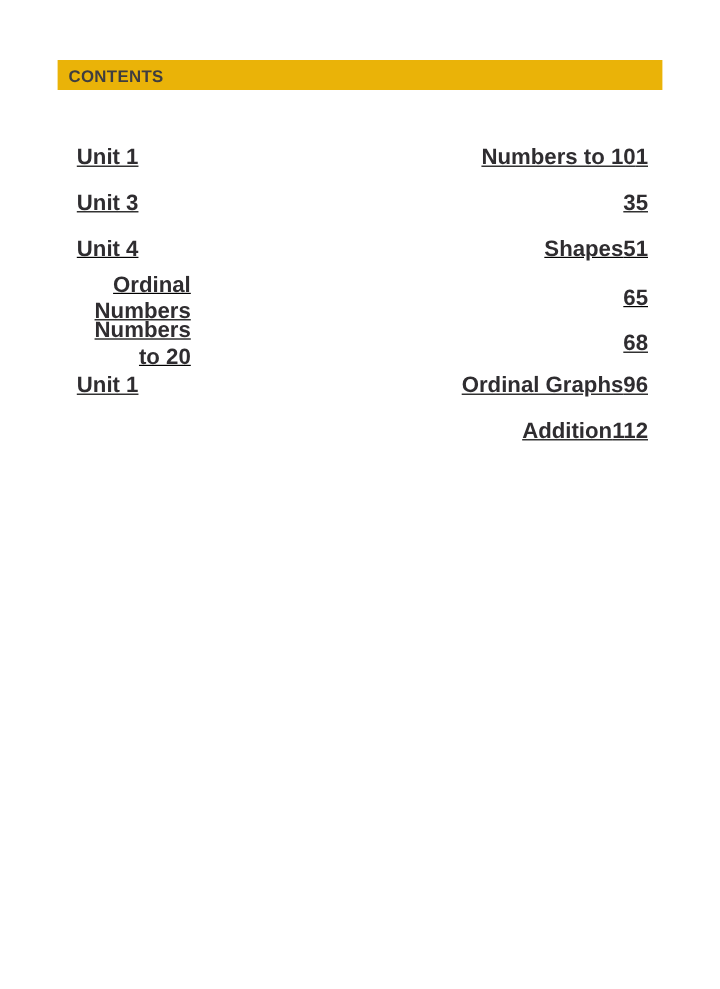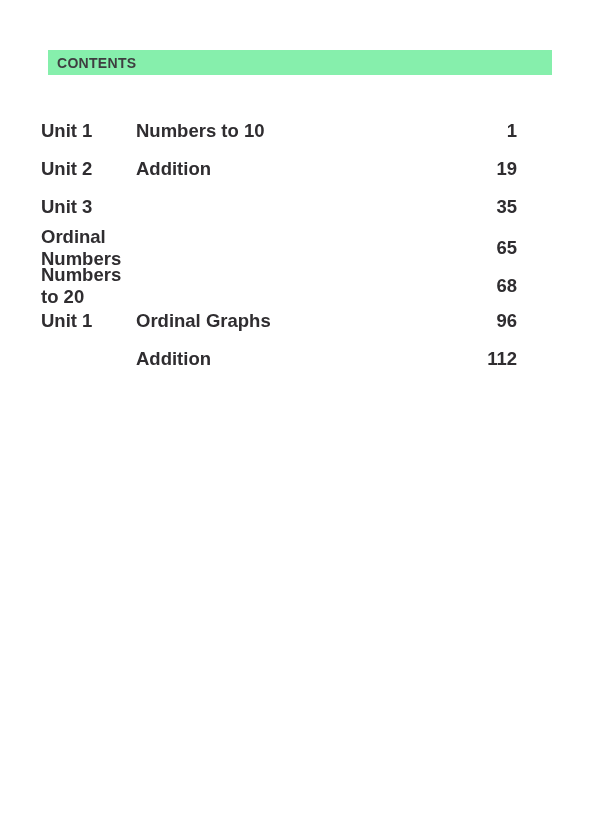--- a/index.html
+++ b/index.html
@@ -18,77 +18,78 @@
     position: absolute;
     inset: 0;
     background: #ffffff;
   }
   .contents-bar {
     position: absolute;
     left: 48px;
     top: 50px;
     width: 504px;
     height: 25px;
-    background: #86efac;
+    background: #eab308;
     display: flex;
     align-items: center;
   }
   .contents-bar .bar-title {
     font-size: 14px;
     font-weight: 700;
     color: #3e3d40;
     letter-spacing: 0.3px;
     padding-left: 9px;
   }
   .toc {
     position: absolute;
-    left: 41px;
+    left: 64px;
     top: 112px;
     width: 476px;
+    text-decoration: underline;
   }
   .toc-row {
     display: grid;
     grid-template-columns: 95px 1fr auto;
     align-items: center;
     height: 38px;
     font-size: 18.5px;
     font-weight: 700;
     color: #2f2d30;
   }
   .toc-row .unit-label    { text-align: left; }
-  .toc-row .title-label   { text-align: left; }
+  .toc-row .title-label   { text-align: right; }
   .toc-row .page-number   { text-align: right; }
 </style>
 </head>
 <body>
 
 <div class="page">
 
   <div class="contents-bar">
     <span class="bar-title">CONTENTS</span>
   </div>
 
   <div class="toc">
     <div class="toc-row">
       <span class="unit-label">Unit 1</span>
       <span class="title-label">Numbers to 10</span>
       <span class="page-number">1</span>
     </div>
 
-    <div class="toc-row">
-      <span class="unit-label">Unit 2</span>
-      <span class="title-label">Addition</span>
-      <span class="page-number">19</span>
-    </div>
 
     <div class="toc-row">
       <span class="unit-label">Unit 3</span>
       <span class="page-number">35</span>
     </div>
 
+    <div class="toc-row">
+      <span class="unit-label">Unit 4</span>
+      <span class="title-label">Shapes</span>
+      <span class="page-number">51</span>
+    </div>
 
     <div class="toc-row">
       <span class="title-label">Ordinal Numbers</span>
       <span class="page-number">65</span>
     </div>
 
     <div class="toc-row">
       <span class="title-label">Numbers to 20</span>
       <span class="page-number">68</span>
     </div>

